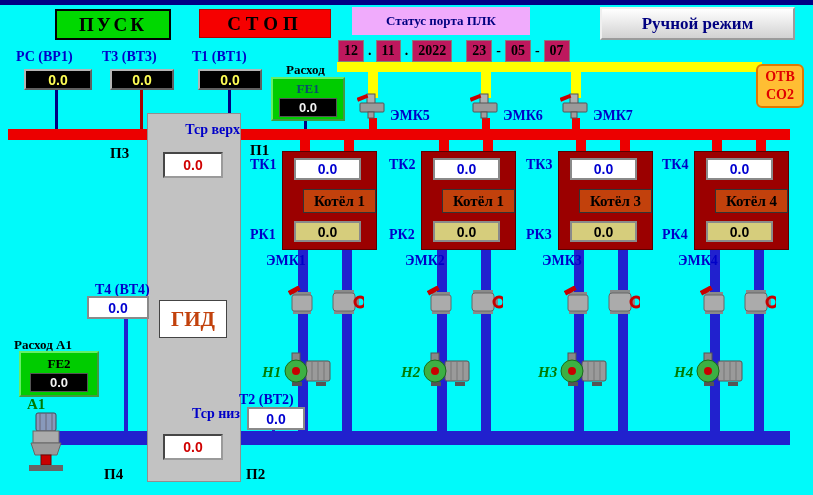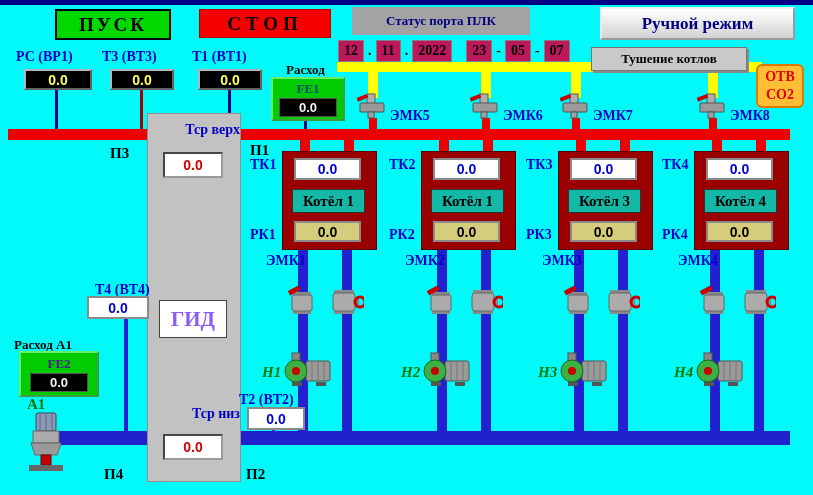--- a/index.html
+++ b/index.html
@@ -9,21 +9,21 @@
   .flexc{display:flex;align-items:center;justify-content:center;}
 
   
   .topbar{left:0;top:0;width:813px;height:5px;background:#000085;}
 
   
   .btn-start{left:55px;top:9px;width:112px;height:27px;background:#00D800;border:2px solid #000;
              color:#000;font-weight:bold;font-size:19px;letter-spacing:3px;cursor:pointer;}
   .btn-stop{left:199px;top:9px;width:130px;height:27px;background:#F60000;border:1px solid #b00000;
             color:#000;font-weight:bold;font-size:19px;letter-spacing:5px;cursor:pointer;}
-  .plc{left:352px;top:7px;width:178px;height:28px;background:#a3a3a3;color:#000080;
+  .plc{left:352px;top:7px;width:178px;height:28px;background:#f0abfc;color:#000080;
        font-weight:bold;font-size:13px;}
   .btn-manual{left:600px;top:7px;width:191px;height:29px;background:linear-gradient(#ffffff,#d2d2d2);
               border:2px outset #efefef;color:#000080;font-weight:bold;font-size:17px;cursor:pointer;}
   .btn-ext{left:591px;top:47px;width:154px;height:22px;background:#C9C9C9;border:1px solid #777;
            box-shadow:2px 2px 0 #8a8a8a;color:#000;font-weight:bold;font-size:13px;cursor:pointer;z-index:4;}
   .alarm{left:756px;top:64px;width:44px;height:40px;background:#FFBE33;border:2px solid #E07800;
          border-radius:6px;color:#E00000;font-weight:bold;font-size:14px;line-height:1.3;text-align:center;
          display:flex;flex-direction:column;align-items:center;justify-content:center;z-index:4;}
 
   
@@ -52,76 +52,75 @@
   .hpipe-red{left:8px;top:129px;width:782px;height:11px;background:#EC0000;}
   .hpipe-yellow{left:337px;top:62px;width:425px;height:10px;background:#FFFF00;z-index:2;}
   .hpipe-blue{left:57px;top:431px;width:733px;height:14px;background:#2121CE;}
 
   
   .gpanel{left:147px;top:113px;width:92px;height:367px;background:#C2C2C2;
           border:1px solid #8f8f8f;z-index:5;}
   .gp-lbl{position:absolute;width:100%;text-align:right;color:#0000C8;font-weight:bold;font-size:14px;}
   .gp-disp1{position:absolute;left:15px;top:38px;width:56px;height:22px;}
   .gid{position:absolute;left:11px;top:186px;width:66px;height:36px;background:#fff;border:1px solid #444;
-       color:#8b5cf6;font-weight:bold;font-size:21px;}
+       color:#c2410c;font-weight:bold;font-size:21px;}
   .gp-disp2{position:absolute;left:15px;top:320px;width:56px;height:22px;}
 
   
   .tvalve{position:absolute;top:62px;width:90px;height:72px;z-index:3;}
   .tv-drop{position:absolute;left:12px;top:6px;width:10px;height:30px;background:#FFFF00;}
   .tv-ico{position:absolute;left:1px;top:30px;width:32px;height:28px;cursor:pointer;}
   .tv-stub{position:absolute;left:13px;top:56px;width:8px;height:12px;background:#EC0000;}
   .tv-lbl{position:absolute;left:34px;top:46px;color:#0000C8;font-weight:bold;font-size:14px;}
   .v5{left:356px;} .v6{left:469px;} .v7{left:559px;} .v8{left:696px;}
 
   
   .unit{position:absolute;top:140px;width:132px;height:312px;z-index:3;}
   .u1{left:250px;} .u2{left:389px;} .u3{left:526px;} .u4{left:662px;}
   .stub{position:absolute;top:0;width:10px;height:12px;background:#EC0000;}
   .stub-l{left:50px;} .stub-r{left:94px;}
   .bpanel{position:absolute;left:32px;top:11px;width:93px;height:97px;background:#9B0000;
           border:1px solid #5a0000;}
   .tk-disp{position:absolute;left:11px;top:6px;width:63px;height:18px;}
-  .kotel{position:absolute;left:9px;top:37px;width:71px;height:22px;background:#14b8a6;border:1px solid #333;
+  .kotel{position:absolute;left:20px;top:37px;width:71px;height:22px;background:#c2410c;border:1px solid #333;
          color:#000;font-weight:bold;font-size:15px;}
   .rk-disp{position:absolute;left:11px;top:69px;width:63px;height:17px;}
   .tk-lbl{position:absolute;left:0;top:17px;}
   .rk-lbl{position:absolute;left:0;top:87px;}
   .valve-lbl{position:absolute;left:16px;top:113px;}
   .vpipe{position:absolute;top:108px;width:10px;height:183px;background:#2121CE;}
   .vp-l{left:48px;} .vp-r{left:92px;}
   .lvalve{position:absolute;left:38px;top:146px;width:28px;height:34px;cursor:pointer;}
   .rvalve{position:absolute;left:82px;top:142px;width:32px;height:38px;cursor:pointer;}
   .pump-lbl{position:absolute;left:12px;top:224px;}
   .pump-ico{position:absolute;left:34px;top:212px;width:50px;height:36px;cursor:pointer;}
 
   .u-nlbl{color:#0000C8;font-weight:bold;font-size:14px;white-space:nowrap;}
   .u-glbl{color:#007A00;font-weight:bold;font-size:15px;white-space:nowrap;font-style:italic;}
 
   
   .fe-panel{background:#00CC00;border:2px outset #66EE66;z-index:4;display:flex;flex-direction:column;
             align-items:center;justify-content:center;gap:1px;}
   .fe-lbl{font-weight:bold;font-size:13px;}
-  .fe1-lbl{color:#0c4a6e;} .fe2-lbl{color:#4c1d95;text-align:center;}
+  .fe1-lbl{color:#0c4a6e;} .fe2-lbl{color:#000000;text-align:center;}
   .fe-disp{width:56px;height:17px;background:#000;color:#F2F2F2;border:1px solid #555;
            display:flex;align-items:center;justify-content:center;font-weight:bold;font-size:13px;
            font-family:"Liberation Sans",sans-serif;}
   .a1pump{left:27px;top:411px;width:38px;height:62px;z-index:3;cursor:pointer;}
 </style>
 </head>
 <body>
 
 <div class="scr">
   <div class="abs topbar"></div>
 
   <div class="abs flexc btn-start">ПУСК</div>
   <div class="abs flexc btn-stop">СТОП</div>
   <div class="abs flexc plc">Статус порта ПЛК</div>
   <div class="abs flexc btn-manual">Ручной режим</div>
-  <div class="abs flexc btn-ext">Тушение котлов</div>
   <div class="abs alarm">
     <span>ОТВ</span>
     <span>СО2</span>
   </div>
 
   <div class="abs dtrow">
     <span class="dtbox">12</span>
     <span class="dtsep">.</span>
     <span class="dtbox">11</span>
     <span class="dtsep">.</span>
@@ -192,33 +191,20 @@
     <div class="tv-ico">
       <svg width="32" height="28" viewBox="0 0 32 28">
         <rect x="10" y="2" width="8" height="10" fill="#B0B0B0" stroke="#555"></rect>
         <rect x="3" y="11" width="24" height="9" rx="1" fill="#9A9A9A" stroke="#555"></rect>
         <rect x="0" y="4" width="11" height="4" fill="#C80000" transform="rotate(-22 5 6)"></rect>
         <rect x="11" y="20" width="6" height="6" fill="#A0A0A0" stroke="#555"></rect>
       </svg>
     </div>
     <div class="tv-lbl">ЭМК7</div>
   </div>
-  <div class="tvalve v8">
-    <div class="tv-drop"></div>
-    <div class="tv-stub"></div>
-    <div class="tv-ico">
-      <svg width="32" height="28" viewBox="0 0 32 28">
-        <rect x="10" y="2" width="8" height="10" fill="#B0B0B0" stroke="#555"></rect>
-        <rect x="3" y="11" width="24" height="9" rx="1" fill="#9A9A9A" stroke="#555"></rect>
-        <rect x="0" y="4" width="11" height="4" fill="#C80000" transform="rotate(-22 5 6)"></rect>
-        <rect x="11" y="20" width="6" height="6" fill="#A0A0A0" stroke="#555"></rect>
-      </svg>
-    </div>
-    <div class="tv-lbl">ЭМК8</div>
-  </div>
 
   <div class="abs gpanel">
     <div class="gp-lbl" style="top:8px;">Тср верх</div>
     <div class="gp-disp1 disp d-red">0.0</div>
     <div class="gid flexc">ГИД</div>
     <div class="gp-lbl" style="top:292px;">Тср низ</div>
     <div class="gp-disp2 disp d-red">0.0</div>
   </div>
 
   <div class="unit u1">

